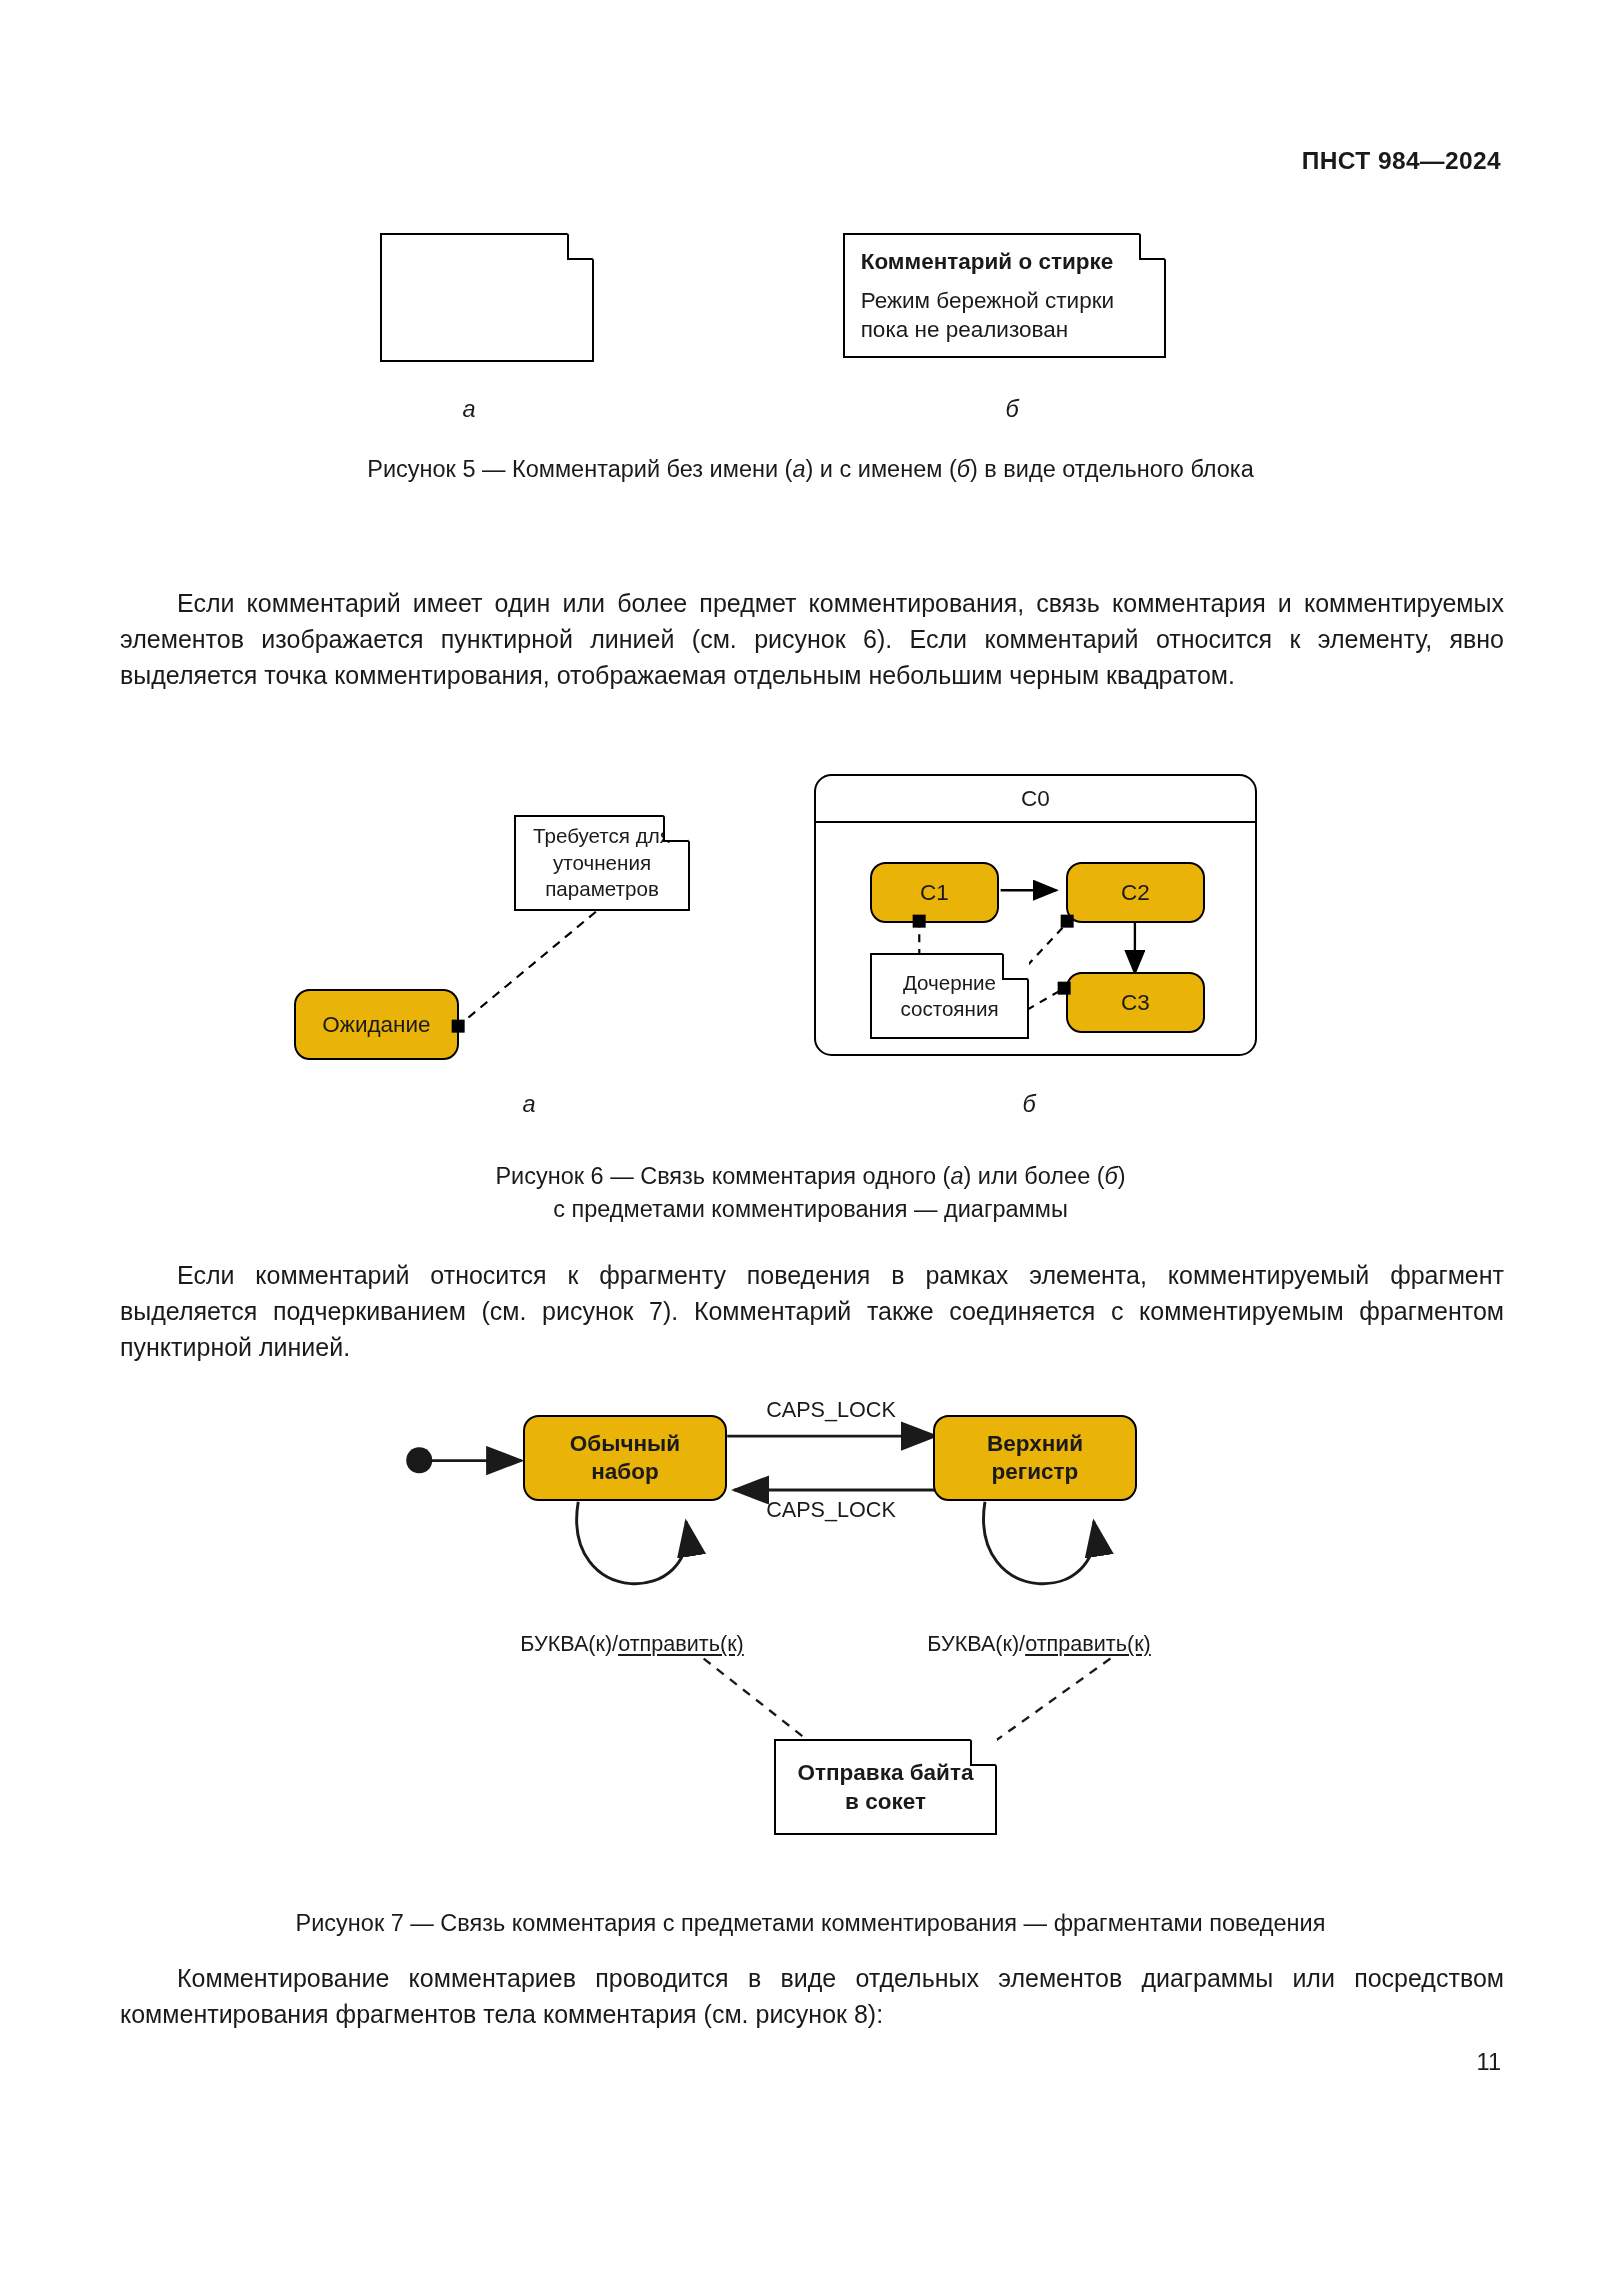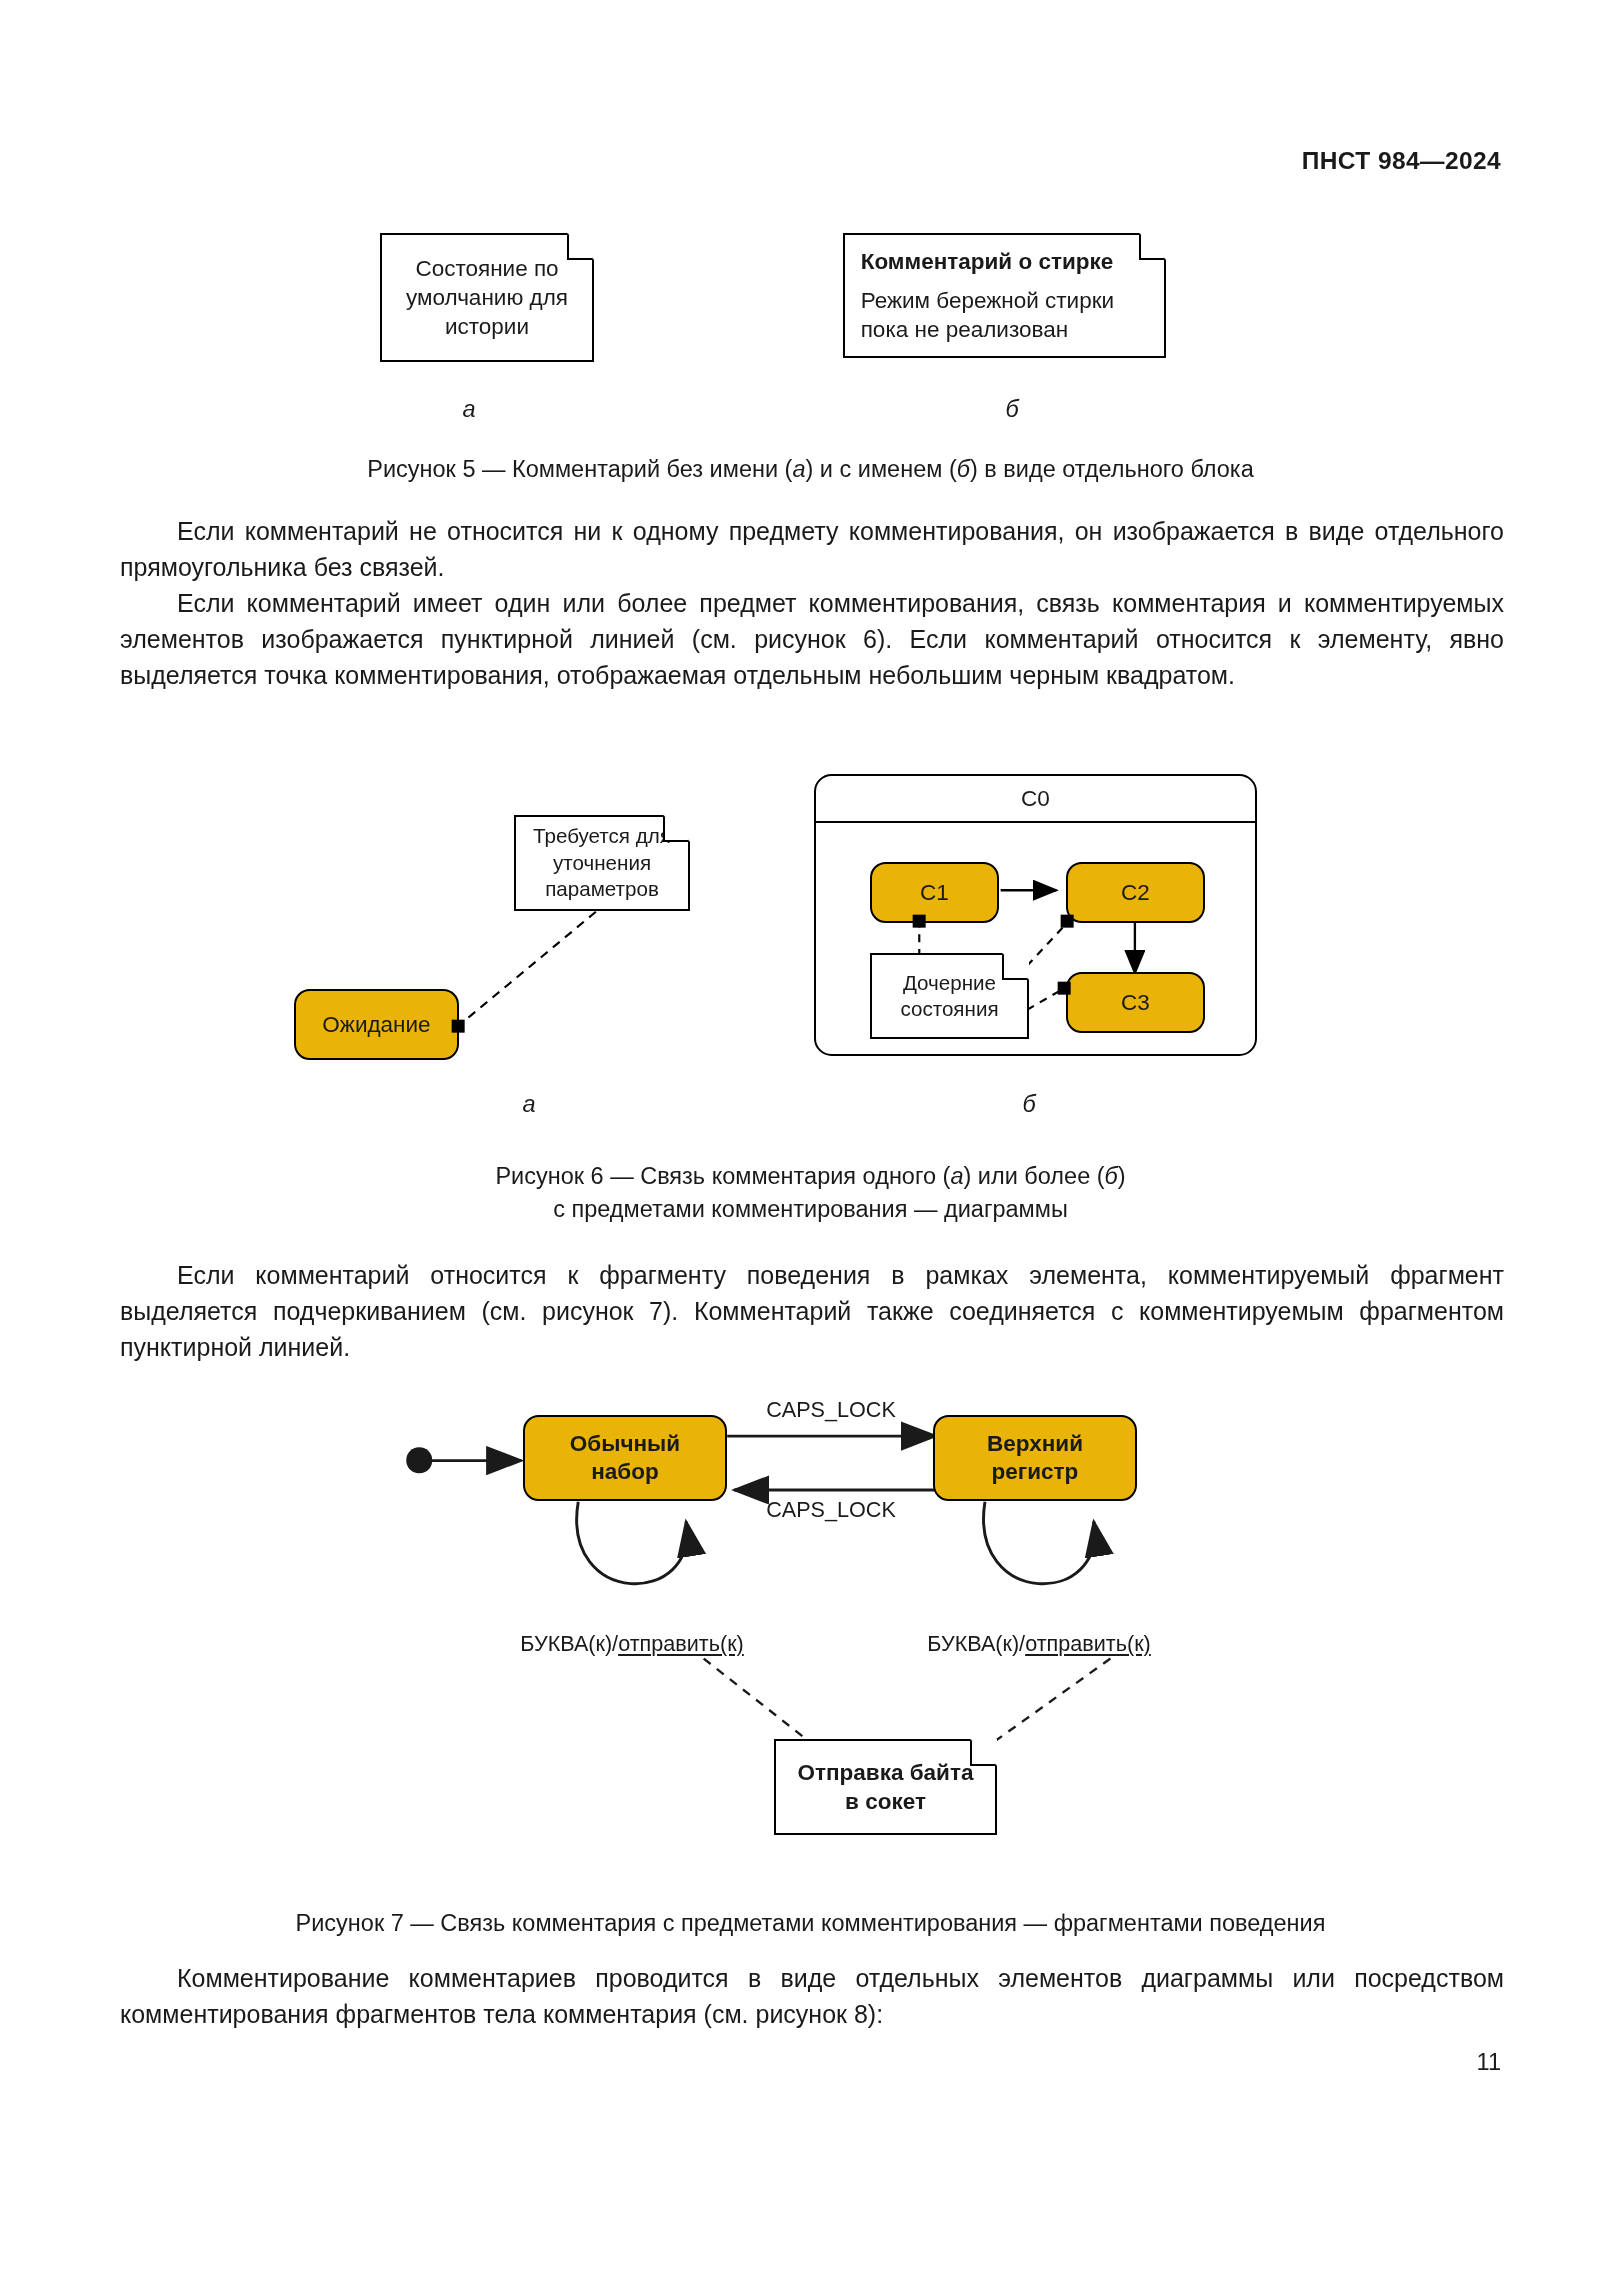--- a/index.html
+++ b/index.html
@@ -117,39 +117,35 @@
 
 <div class="page">
 
   <div class="hdr">ПНСТ 984—2024</div>
 
   <div class="fig">
 
     <div class="note" style="left:380px; top:233px; width:214px; height:129px;">
       <div class="fold2"></div>
       <div class="fold"></div>
-      <div class="nbody" style="white-space:pre-line;">Состояние по
-умолчанию для
-истории</div>
     </div>
     <div class="sublabel" style="left:469px; top:396px;">а</div>
 
     <div class="note lefttext" style="left:843px; top:233px; width:323px; height:125px;">
       <div class="fold2"></div>
       <div class="fold"></div>
       <div class="ntitle">Комментарий о стирке</div>
       <div class="nbody" style="white-space:pre-line;">Режим бережной стирки
 пока не реализован</div>
     </div>
     <div class="sublabel" style="left:1012px; top:396px;">б</div>
 
     <div class="caption" style="top:453px;"><span>Рисунок 5 — Комментарий без имени (</span><i>а</i><span>) и с именем (</span><i>б</i><span>) в виде отдельного блока</span></div>
   </div>
 
-  <div class="para" style="top:513px;">Если комментарий не относится ни к одному предмету комментирования, он изображается в виде отдельного прямоугольника без связей.</div>
   <div class="para" style="top:585px;">Если комментарий имеет один или более предмет комментирования, связь комментария и комментируемых элементов изображается пунктирной линией (см. рисунок 6). Если комментарий относится к элементу, явно выделяется точка комментирования, отображаемая отдельным небольшим черным квадратом.</div>
 
   <div class="fig">
 
     <svg class="svgl" width="1621" height="2293" viewBox="0 0 1654 2339">
 
       <line x1="608" y1="930" x2="467" y2="1047" stroke="#000" stroke-width="2.2" stroke-dasharray="9,7"></line>
     </svg>
 
     <div class="note" style="left:514px; top:815px; width:176px; height:96px; font-size:20.6px; line-height:26.5px;">

